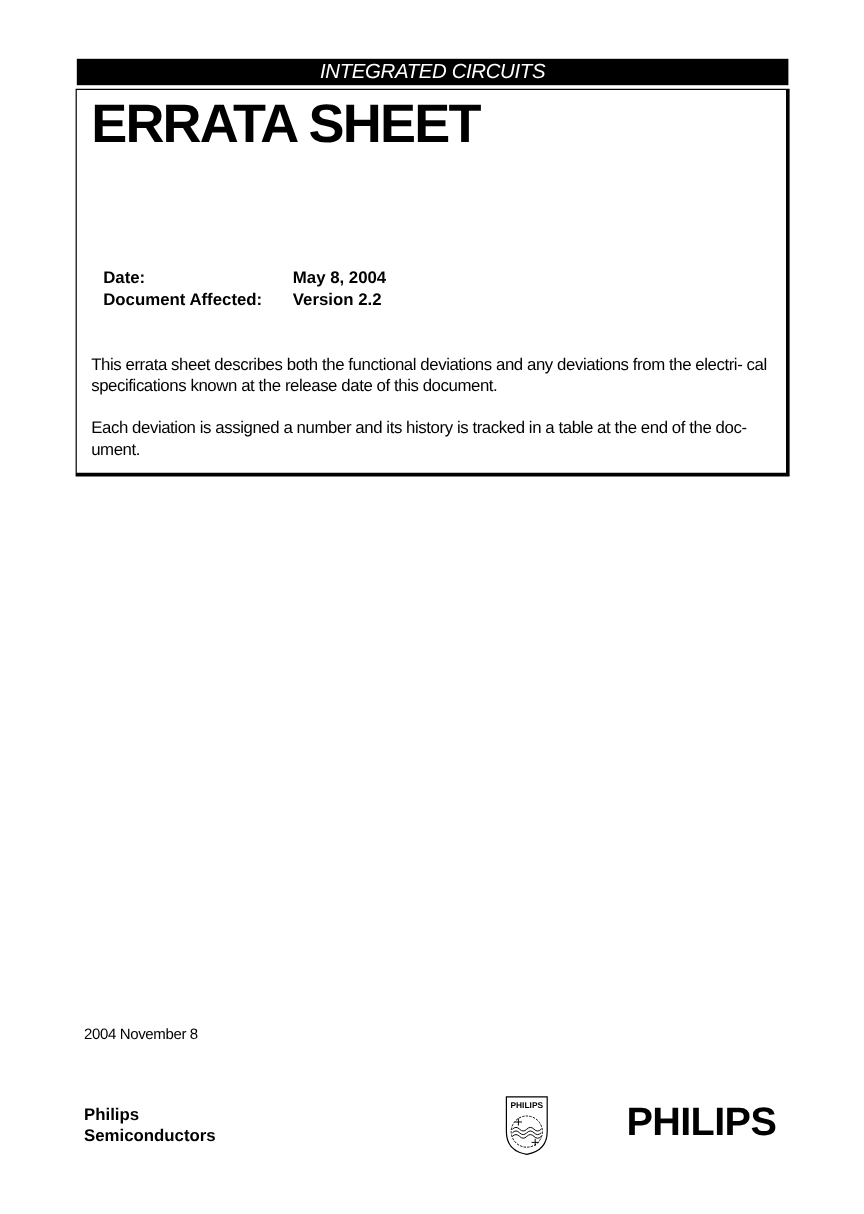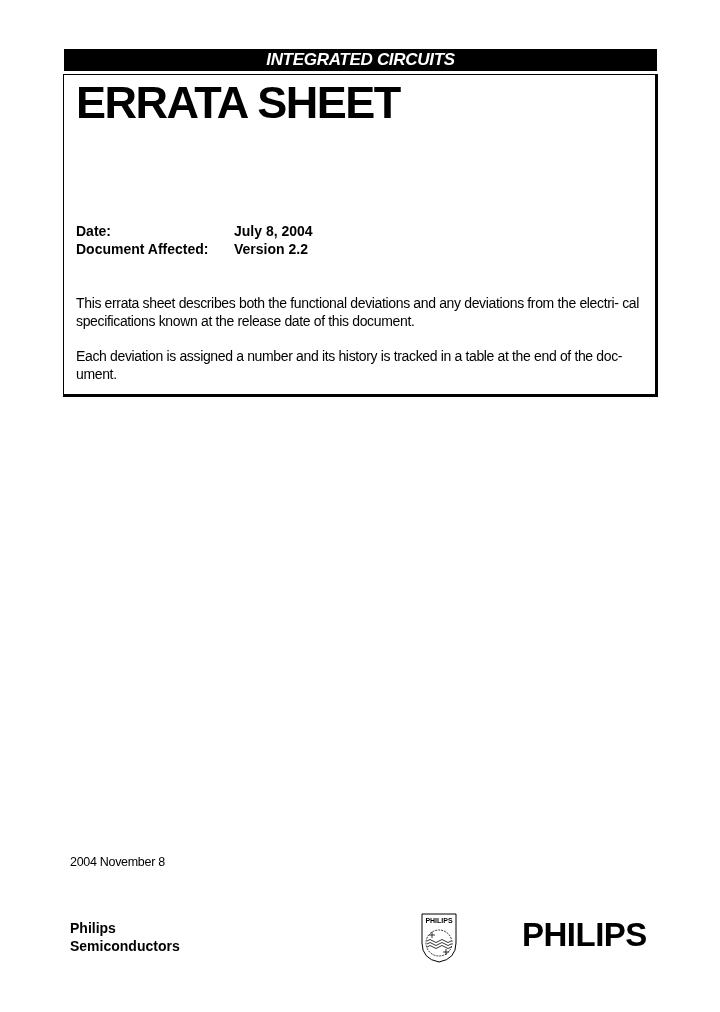--- a/index.html
+++ b/index.html
@@ -16,21 +16,21 @@
       overflow: hidden;
     }
     .top-bar {
       position: absolute;
       left: 64px;
       top: 49px;
       width: 593px;
       height: 22px;
       background: #000;
       color: #fff;
-      font-weight: bold;
+      font-weight: normal;
       font-style: italic;
       font-size: 17px;
       text-align: center;
       line-height: 22px;
       letter-spacing: -0.3px;
     }
     .main-box {
       position: absolute;
       left: 63px;
       top: 74px;
@@ -55,20 +55,21 @@
       position: absolute;
       left: 12px;
       top: 147px;
       font-size: 14px;
       font-weight: bold;
       line-height: 18px;
     }
     .meta-row {
       display: flex;
       height: 18px;
+      margin-left: 10px;
     }
     .meta-label {
       width: 158px;
     }
     .meta-value-indent {
       padding-left: 4px;
     }
     .para {
       position: absolute;
       left: 12px;
@@ -116,21 +117,21 @@
 <body>
 
 <div class="top-bar">INTEGRATED CIRCUITS</div>
 
 <div class="main-box">
   <h1 class="title">ERRATA SHEET</h1>
 
   <div class="meta">
     <div class="meta-row">
       <span class="meta-label">Date:</span>
-      <span>July 8, 2004</span>
+      <span>May 8, 2004</span>
     </div>
     <div class="meta-row">
       <span class="meta-label">Document Affected:</span>
       <span>Version 2.2</span>
     </div>
   </div>
 
   <p class="para para2">Each deviation is assigned a number and its history is tracked in a table at the end of the doc- ument.</p>
   <p class="para para1">This errata sheet describes both the functional deviations and any deviations from the electri- cal specifications known at the release date of this document.</p>
 </div>

